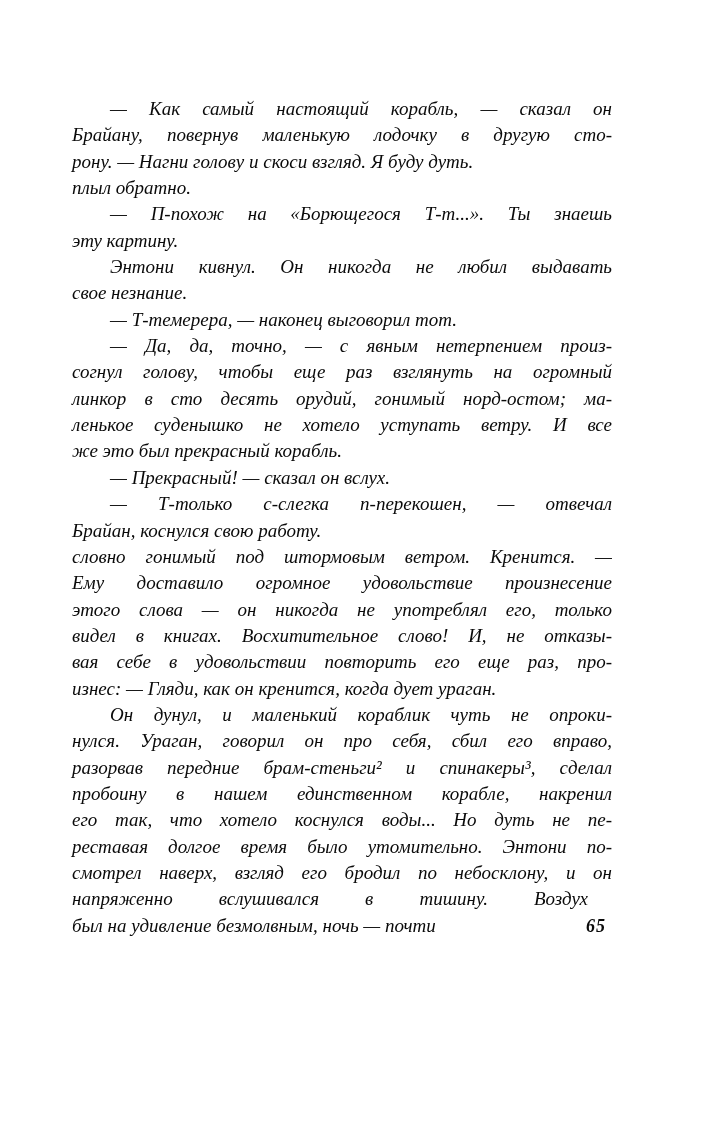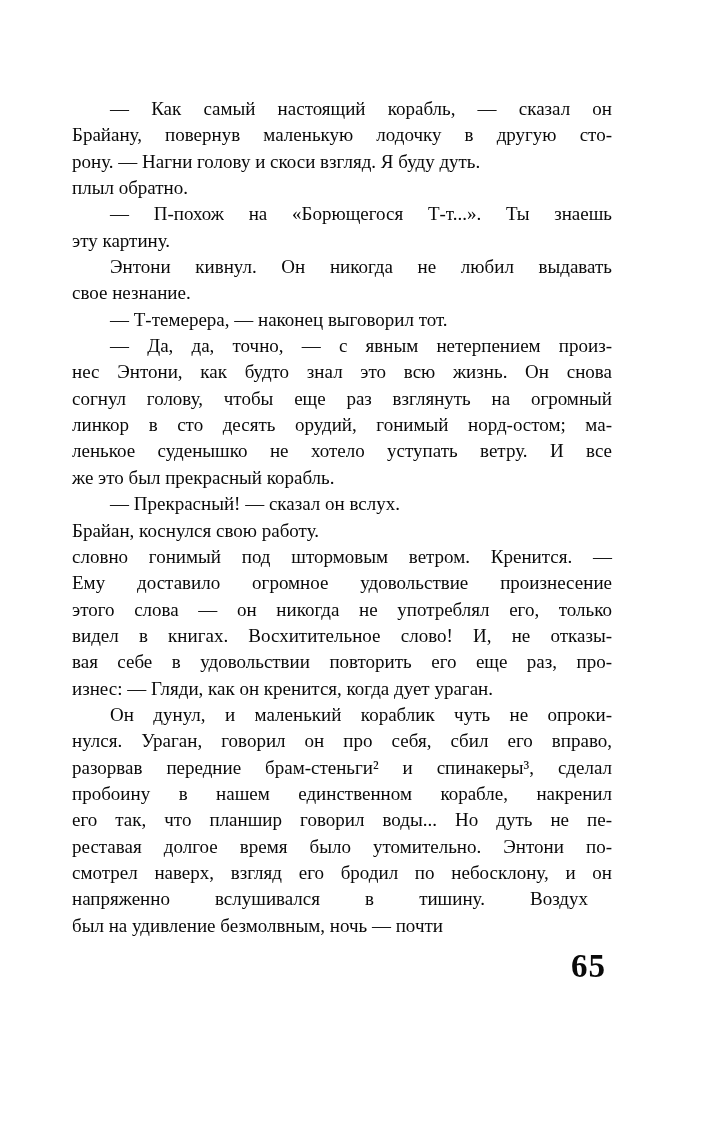--- a/index.html
+++ b/index.html
@@ -12,20 +12,21 @@
     background: #ffffff;
     position: relative;
     overflow: hidden;
   }
   .page {
     position: absolute;
     left: 0; top: 0;
     width: 709px;
     height: 1122px;
     background: #ffffff;
+    font-style: italic;
   }
   .text-block {
     position: absolute;
     left: 72px;
     top: 96px;
     width: 540px;
     font-family: "Liberation Serif", "DejaVu Serif", serif;
     font-size: 19px;
     line-height: 26.35px;
     color: #0a0a0a;
@@ -39,64 +40,64 @@
   .line.justify {
     text-align: justify;
     text-align-last: justify;
   }
   .line.indent {
     text-indent: 38px;
   }
   .line.lastline {
     display: flex;
     justify-content: space-between;
-    align-items: flex-start;
+    align-items: flex-end;
     width: 540px;
   }
   .folio {
     font-weight: bold;
-    font-size: 33px;
+    font-size: 18px;
     letter-spacing: 1px;
     padding-right: 6px;
     margin-top: 40px;
   }
 </style>
 </head>
 <body>
 
 <div class="page">
   <div class="text-block">
       <div class="line indent justify">— Как самый настоящий корабль, — сказал он</div>
       <div class="line justify">Брайану, повернув маленькую лодочку в другую сто-</div>
       <div class="line">рону. — Нагни голову и скоси взгляд. Я буду дуть.</div>
       <div class="line">плыл обратно.</div>
       <div class="line indent justify">— П-похож на «Борющегося Т-т...». Ты знаешь</div>
       <div class="line">эту картину.</div>
       <div class="line indent justify">Энтони кивнул. Он никогда не любил выдавать</div>
       <div class="line">свое незнание.</div>
       <div class="line indent">— Т-темерера, — наконец выговорил тот.</div>
       <div class="line indent justify">— Да, да, точно, — с явным нетерпением произ-</div>
-      <div class="line justify">нес Энтони, как будто знал это всю жизнь. Он снова</div>
       <div class="line justify">согнул голову, чтобы еще раз взглянуть на огромный</div>
       <div class="line justify">линкор в сто десять орудий, гонимый норд-остом; ма-</div>
       <div class="line justify">ленькое суденышко не хотело уступать ветру. И все</div>
       <div class="line">же это был прекрасный корабль.</div>
       <div class="line indent">— Прекрасный! — сказал он вслух.</div>
+      <div class="line indent justify">— Т-только с-слегка п-перекошен, — отвечал</div>
       <div class="line">Брайан, коснулся свою работу.</div>
       <div class="line justify">словно гонимый под штормовым ветром. Кренится. —</div>
       <div class="line justify">Ему доставило огромное удовольствие произнесение</div>
       <div class="line justify">этого слова — он никогда не употреблял его, только</div>
       <div class="line justify">видел в книгах. Восхитительное слово! И, не отказы-</div>
       <div class="line justify">вая себе в удовольствии повторить его еще раз, про-</div>
       <div class="line">изнес: — Гляди, как он кренится, когда дует ураган.</div>
       <div class="line indent justify">Он дунул, и маленький кораблик чуть не опроки-</div>
       <div class="line justify">нулся. Ураган, говорил он про себя, сбил его вправо,</div>
       <div class="line justify">разорвав передние брам-стеньги² и спинакеры³, сделал</div>
       <div class="line justify">пробоину в нашем единственном корабле, накренил</div>
-      <div class="line justify">его так, что планшир говорил воды... Но дуть не пе-</div>
+      <div class="line justify">его так, что хотело коснулся воды... Но дуть не пе-</div>
       <div class="line justify">реставая долгое время было утомительно. Энтони по-</div>
       <div class="line justify">смотрел наверх, взгляд его бродил по небосклону, и он</div>
       <div class="line justify" style="width: 516px;">напряженно вслушивался в тишину. Воздух</div>
       <div class="line lastline">
         <span>был на удивление безмолвным, ночь — почти</span>
         <span class="folio">65</span>
       </div>
     </div>
 </div>
 

